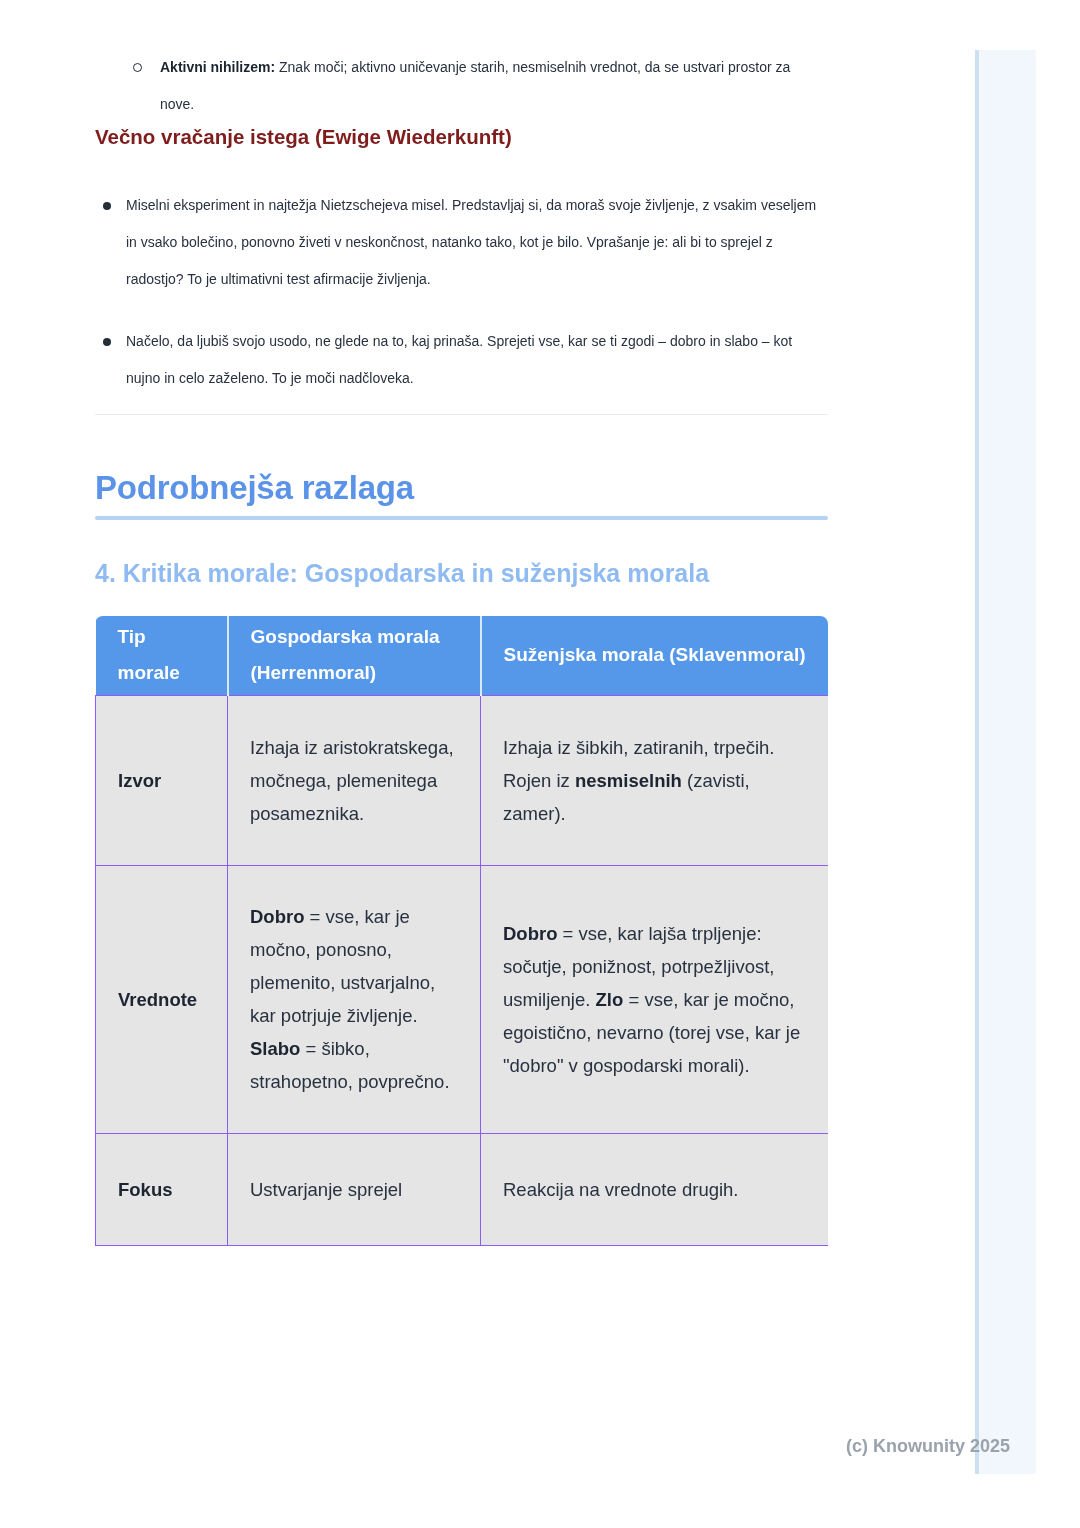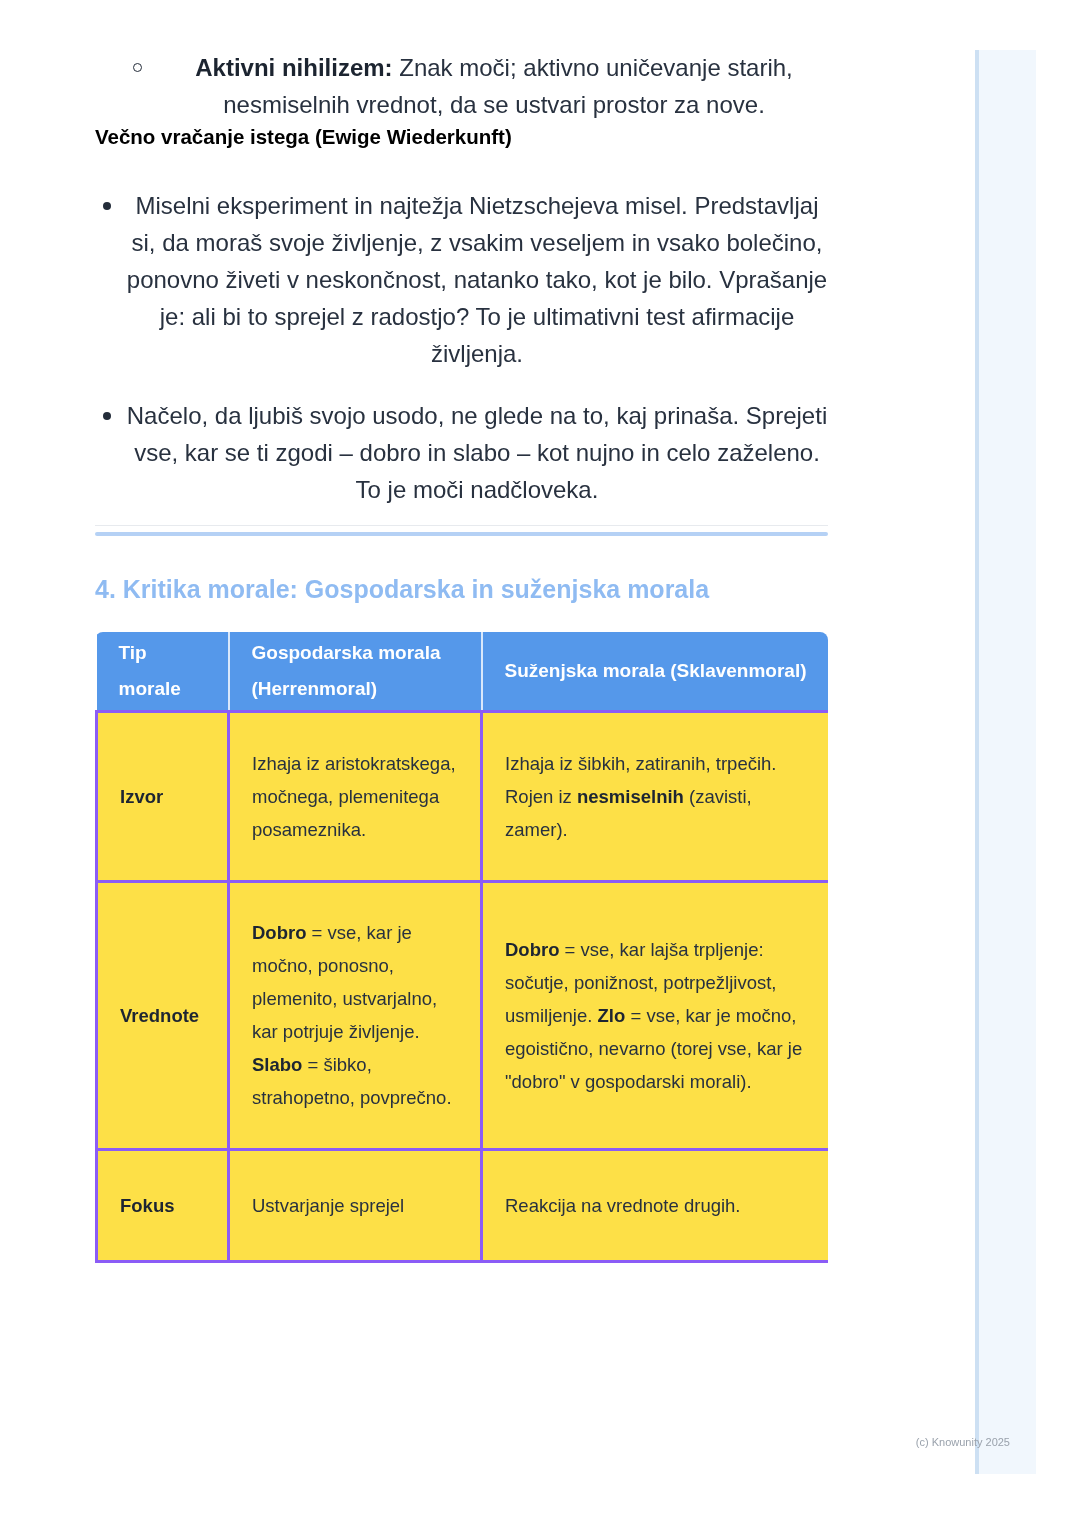--- a/index.html
+++ b/index.html
@@ -23,39 +23,39 @@
     width: 57px; height: 1427px;
     background: var(--side-panel-bg, #f1f7fd);
     border-left: 4px solid var(--side-panel-border, #cde0f3);
   }
   .content {
     position: relative;
     width: 733px;
     margin-left: 95px;
     padding-top: 49px;
   }
-  .bullet-row { display: flex; font-size: 24px; line-height: 37px; color: #28313f; text-align: center; }
+  .bullet-row { display: flex; font-size: 14px; line-height: 37px; color: #28313f; }
   .bullet-row .marker-col { flex: none; }
   .sub-bullet .marker-col { margin-left: 38px; width: 27px; }
   .main-bullet .marker-col { margin-left: 8px; width: 23px; }
   .dot-circle {
     display: block; width: 9px; height: 9px; box-sizing: border-box;
     border: 1.8px solid #242d3a; border-radius: 50%;
     margin-top: 14px;
   }
   .dot-filled {
     display: block; width: 8px; height: 8px;
     background: #242d3a; border-radius: 50%;
     margin-top: 15px;
   }
   .bullet-text { flex: 1; }
   .bullet-text strong { color: #1c2430; }
   h3.sub-heading {
     font-size: 20.5px; line-height: 28px; font-weight: 700;
-    color: #000000; margin: 0;
+    color: #7f1d1d; margin: 0;
   }
   .mt-ewige { margin-top: 19px; }
   .mt-bullet1 { margin-top: 36px; }
   .mt-amor { margin-top: 17px; }
   .mt-bullet2 { margin-top: 25px; }
   .divider { height: 1px; background: #e7eaee; margin-top: 17px; }
   h1.section-title {
     font-size: 33px; line-height: 44px; font-weight: 700;
     color: var(--accent-blue, #5b93e8);
     margin: 51px 0 0 0; letter-spacing: -0.2px;
@@ -81,36 +81,37 @@
   table.morality { border-collapse: collapse; width: 733px; table-layout: fixed; }
   table.morality thead tr { height: 79px; }
   table.morality th {
     background: var(--table-header-bg, #5598ea);
     color: #ffffff; font-size: 19px; line-height: 36px; font-weight: 700;
     text-align: left; vertical-align: middle;
     padding: 0 14px 0 22px;
   }
   table.morality th + th { border-left: 2px solid rgba(255,255,255,0.78); }
   table.morality td {
-    border: 3px solid #8b5cf6;
-    background: #fde047;
+    border: 1px solid #8b5cf6;
+    background: #e5e5e5;
     vertical-align: middle;
     font-size: 18.5px; line-height: 33px;
     color: #28313f;
     padding: 18px 22px;
   }
   table.morality td strong { color: #1d2532; }
   table.morality tbody tr:nth-child(1) { height: 170px; }
   table.morality tbody tr:nth-child(2) { height: 268px; }
   table.morality tbody tr:nth-child(3) { height: 112px; }
   .footer {
     position: absolute;
     top: 1436px; right: 70px;
-    font-size: 11px; color: #9aa2ac;
+    font-size: 18px; color: #9aa2ac;
     z-index: 5;
+    font-weight: bold;
   }
 </style>
 </head>
 <body>
 
 <div class="doc">
   <div class="side-panel"></div>
 
   <div class="content">
 
@@ -133,20 +134,21 @@
 
     <div class="bullet-row main-bullet mt-bullet2">
       <span class="marker-col">
           <span class="dot-filled"></span>
         </span>
       <span class="bullet-text">Načelo, da ljubiš svojo usodo, ne glede na to, kaj prinaša. Sprejeti vse, kar se ti zgodi – dobro in slabo – kot nujno in celo zaželeno. To je moči nadčloveka.</span>
     </div>
 
     <div class="divider"></div>
 
+    <h1 class="section-title">Podrobnejša razlaga</h1>
     <div class="title-underline"></div>
 
     <h2 class="subsection-title">4. Kritika morale: Gospodarska in suženjska morala</h2>
 
 
     <div class="table-wrap">
       <table class="morality">
         <colgroup>
             <col style="width:132px">
             <col style="width:253px">

